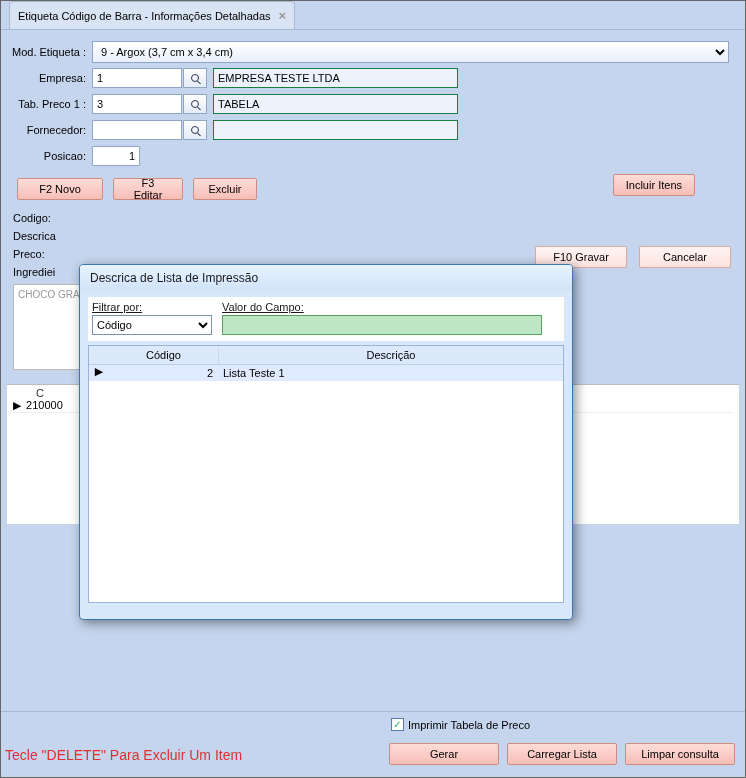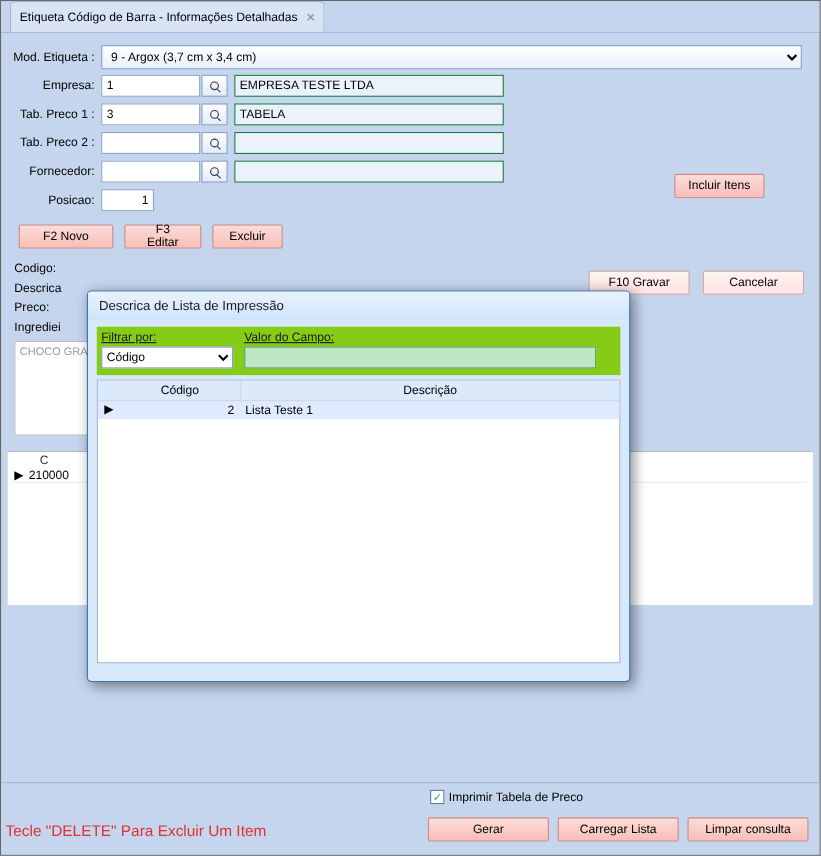--- a/index.html
+++ b/index.html
@@ -23,42 +23,42 @@
 .w320 { width: 320px; }
 
 .model-select { flex: 1; height: 22px; border: 1px solid #8fa6c8; background: linear-gradient(#fff,#e9f0fa); padding: 0 4px; margin-right: 10px; }
 
 .btn { height: 22px; padding: 0 12px; border: 1px solid #aaa; border-radius: 2px; cursor: pointer; display: inline-flex; align-items: center; justify-content: center; }
 .btn-red { background: linear-gradient(#fddcd8,#f7beb7); border-color:#d08b83; }
 .btn-pale { background: linear-gradient(#fff4f2,#fde3df); border-color:#d9a8a1; }
 
 .toolbar-row { margin-top: 10px; display:flex; gap:10px; padding-left:10px; }
 .toolbar-right { position: absolute; right: 14px; top: 216px; display:flex; gap:12px;}
-.incluir-btn { position:absolute; right:50px; top:128px; }
+.incluir-btn { position:absolute; right:50px; top:144px; }
 
 .detail-panel { margin-top: 8px; padding: 4px 6px; }
 .dlabel { display:inline-block; width:70px; }
 .ingred-box { margin-top:6px; width: 560px; height: 86px; border:1px solid #bbb; background:#fff; padding:4px; color:#999; font-size:10px; line-height:12px; overflow:hidden; }
 
 .grid-panel { margin-top: 10px; background:#fff; border-top:1px solid #bbb; height: 140px; padding:2px 6px; }
 .grid-header { color:#333; font-size:11px; }
 .grid-row { border-bottom:1px solid #eee; }
 .row-marker { display:inline-block; width:10px; color:#000; }
 
 .footer { position:absolute; bottom:0; left:0; right:0; height:66px; background:#c5d5ee; border-top:1px solid #a8b8d0; }
 .footer-hint { position:absolute; left:4px; bottom:14px; color:#e03030; font-size:14px; }
 .footer-check { position:absolute; left:390px; top:6px; display:flex; align-items:center; gap:4px; }
 .footer-btns { position:absolute; right:10px; bottom:12px; display:flex; gap:8px; }
 .footer-btns .btn { width: 110px; }
 
 
 .modal { position:absolute; left:78px; top:263px; width:494px; height:356px; background:#d8e8fb; border:1px solid #3a76b1; box-shadow: 3px 3px 12px rgba(0,0,0,0.45); border-radius:4px; overflow:hidden; }
 .modal-title { height:26px; background:linear-gradient(#e9f3ff,#cfe3fa); display:flex; align-items:center; padding:0 10px; font-size:12px; color:#1a1a1a; }
 .modal-body { padding: 6px 8px; }
-.filter-row { display:flex; align-items:center; gap:10px; background:#84cc16; padding:4px 4px 6px 4px; }
+.filter-row { display:flex; align-items:center; gap:10px; background:#ffffff; padding:4px 4px 6px 4px; }
 .filter-col { display:flex; flex-direction:column; gap:2px; }
 .filter-label { text-decoration: underline; color:#1a1a1a; font-size:11px; }
 .filter-select { width:120px; height:20px; border:1px solid #7a94b8; background:#fff; }
 .filter-input { width:320px; height:20px; border:1px solid #58a060; background:#bfe6c2; }
 .modal-grid { margin-top:4px; background:#fff; border:1px solid #9bb3d4; height:258px; }
 .mg-head { display:flex; background:#dce9fa; border-bottom:1px solid #bcd0ea; }
 .mg-head .c1 { width:20px; }
 .mg-head .c2 { width:110px; text-align:center; padding:3px 0; border-right:1px solid #cbd9ee; }
 .mg-head .c3 { flex:1; text-align:center; padding:3px 0; }
 .mg-row { display:flex; background:#dfeafe; }
@@ -101,28 +101,20 @@
 
   <div class="field-row">
     <span class="field-label">Tab. Preco 1 :</span>
     <input class="num-input" value="3" style="">
     <div class="lookup-btn">
         <span class="lookup-ico"></span>
       </div>
     <input class="desc-input w245" readonly="" value="TABELA" style="">
   </div>
 
-  <div class="field-row">
-    <span class="field-label">Tab. Preco 2 :</span>
-    <input class="num-input" value="" style="">
-    <div class="lookup-btn">
-        <span class="lookup-ico"></span>
-      </div>
-    <input class="desc-input w245" readonly="" value="" style="">
-  </div>
 
 
   <div class="field-row">
     <span class="field-label">Fornecedor:</span>
     <input class="num-input" value="" style="">
     <div class="lookup-btn">
         <span class="lookup-ico"></span>
       </div>
     <input class="desc-input w245" readonly="" value="" style="">
   </div>

